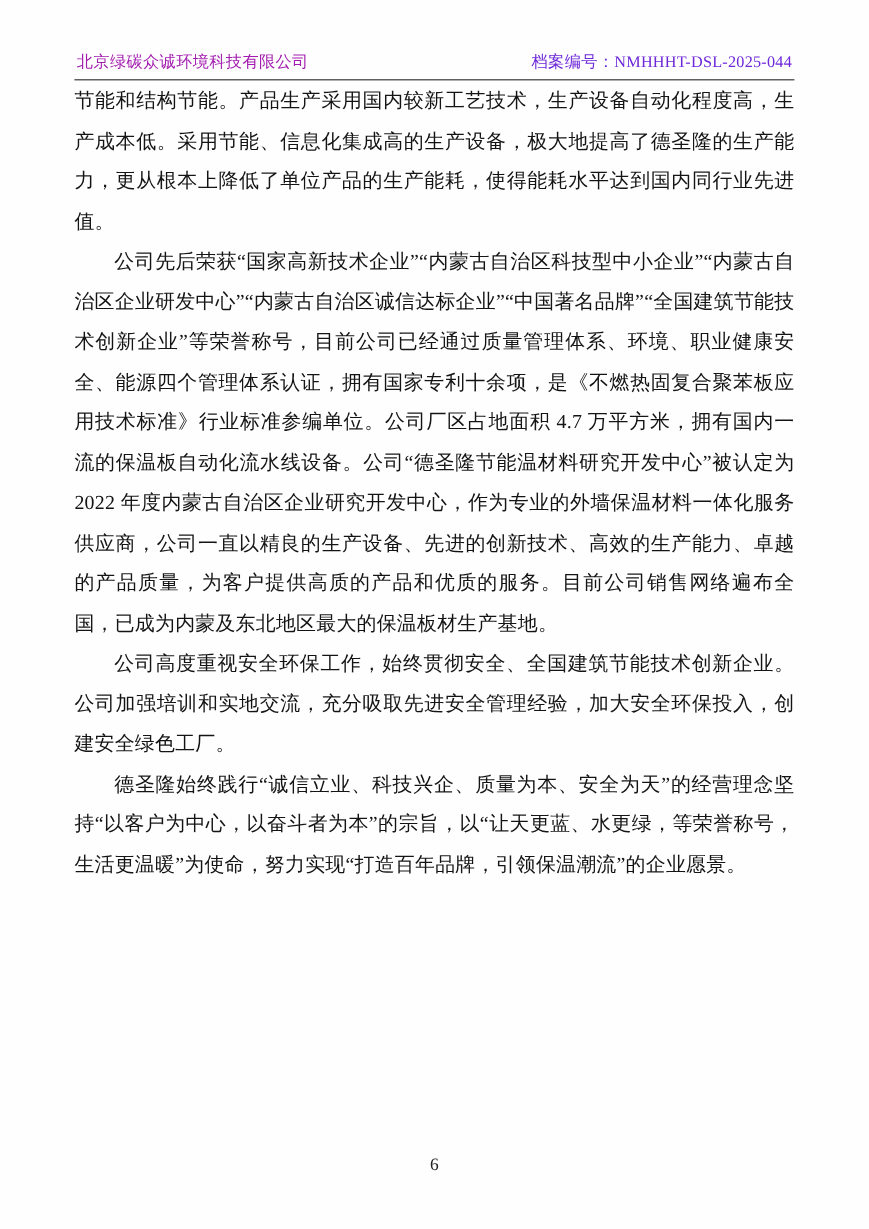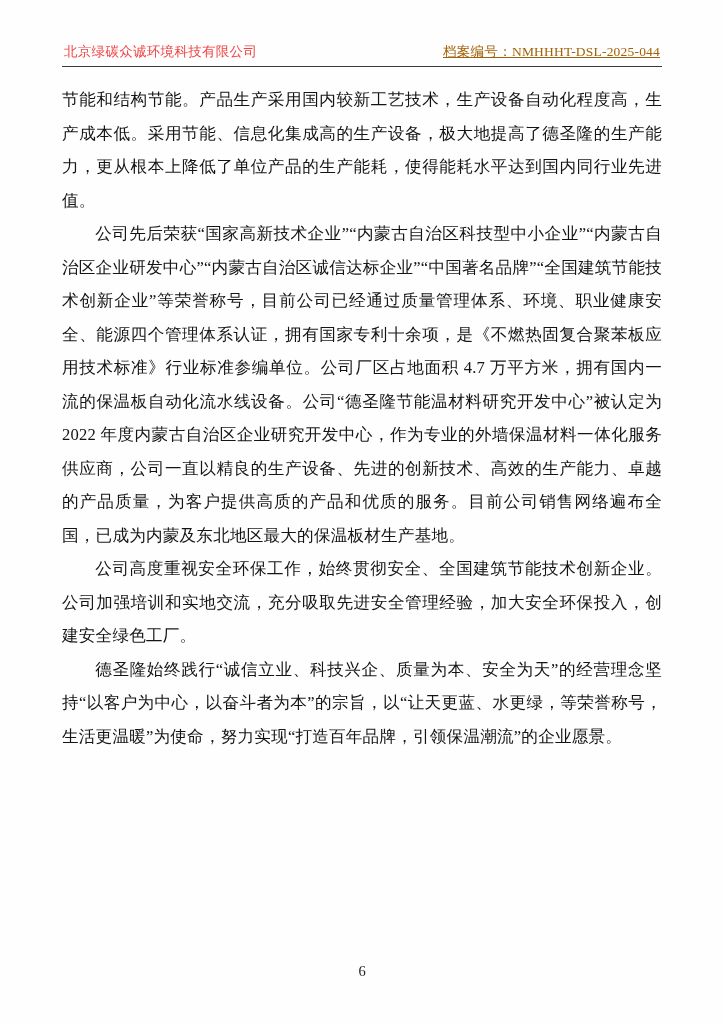--- a/index.html
+++ b/index.html
@@ -27,33 +27,31 @@
     justify-content: space-between;
     align-items: flex-end;
     font-size: 13.5px;
     line-height: 1.2;
     padding: 0 2px 6px 2px;
     border-bottom: 1.4px solid #3a3a3a;
     letter-spacing: 0.3px;
   }
   .header-left {
     font-family: "Liberation Serif", serif;
-    color: #ef4444;
+    color: #a21caf;
   }
   .header-right {
     font-family: "Liberation Serif", serif;
-    color: #a16207;
+    color: #6d28d9;
     white-space: nowrap;
-    text-decoration: underline;
   }
   .header-right .code {
     letter-spacing: 0.2px;
   }
   .body-text {
-    margin-top: 16px;
     font-size: 16.6px;
     line-height: 33.5px;
     text-align: justify;
     text-justify: inter-ideograph;
     letter-spacing: 0.2px;
     color: #141414;
   }
   .para {
     margin: 0 0 0 0;
     text-indent: 2em;

